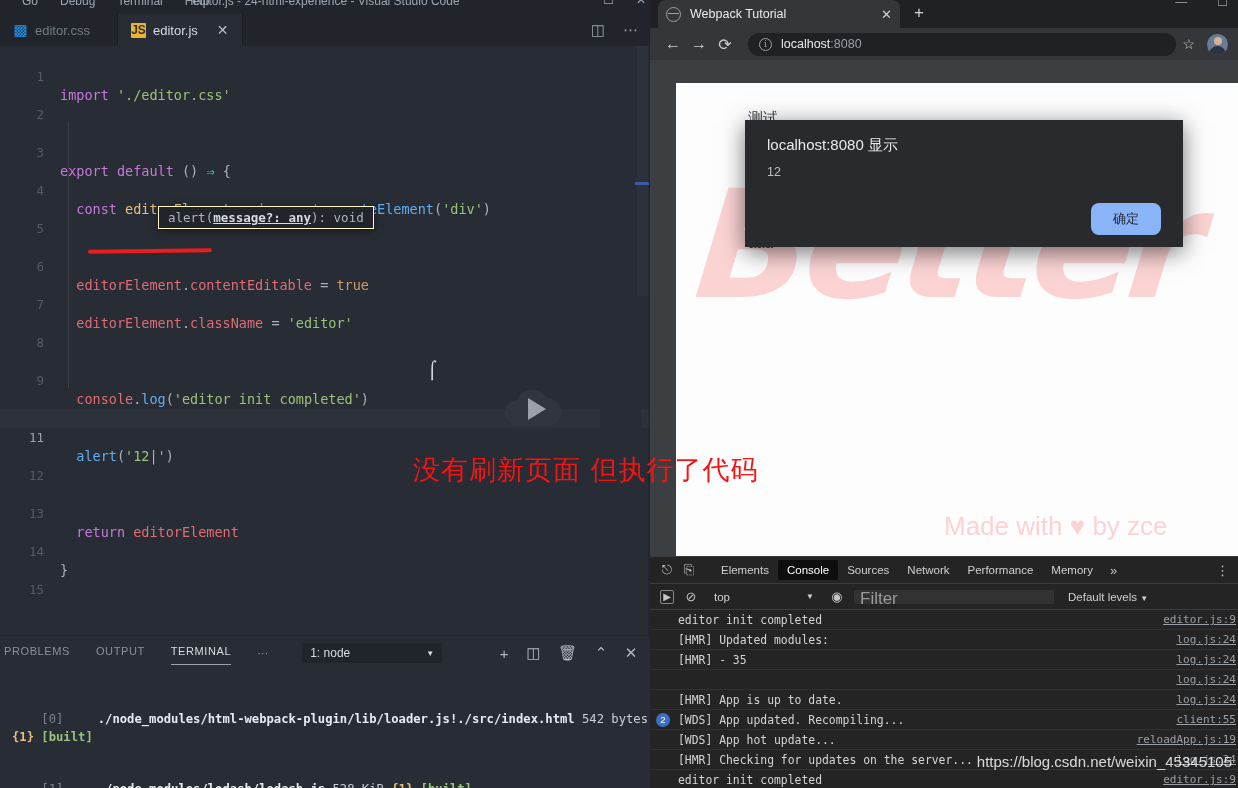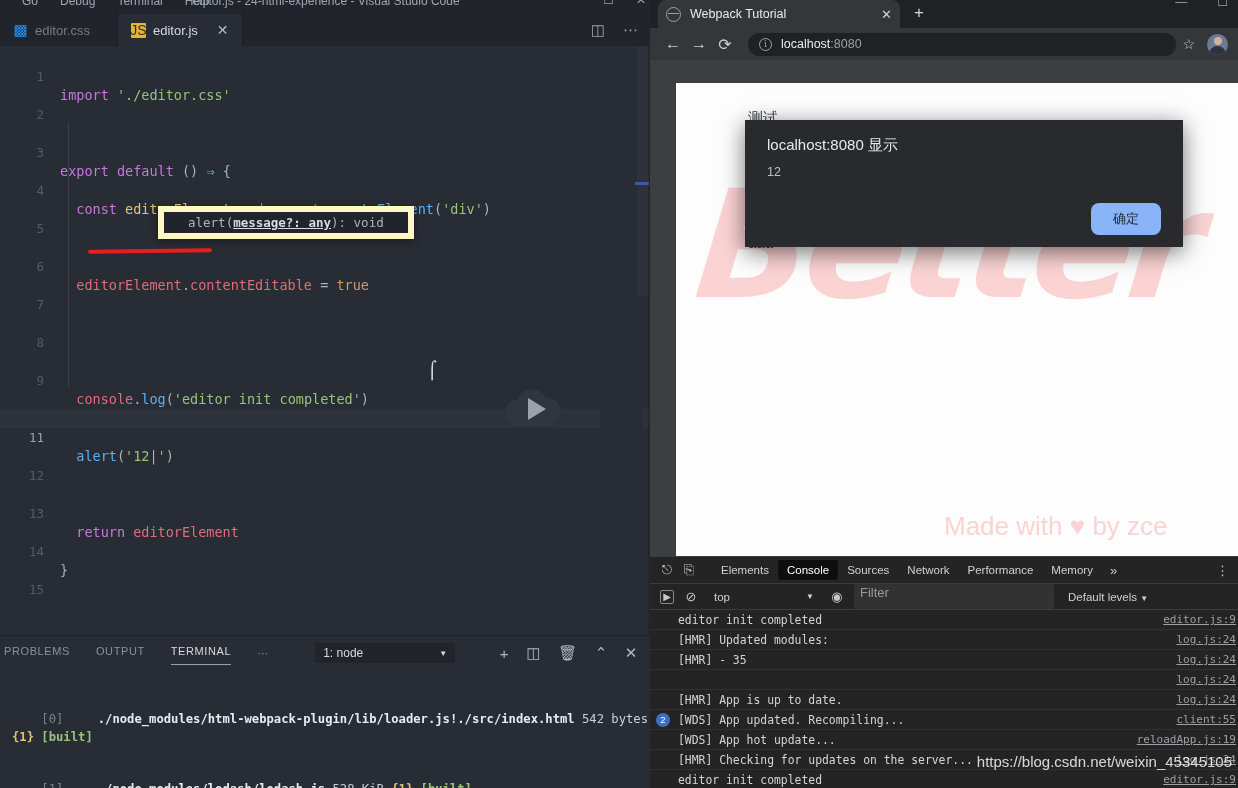--- a/index.html
+++ b/index.html
@@ -40,21 +40,21 @@
     background: #21252b; display: flex; align-items: stretch;
   }
   .vs-tab {
     display: flex; align-items: center; gap: 7px;
     padding: 0 13px; font-size: 13px; color: #737b86;
     border-right: 1px solid #1b1e24; cursor: pointer;
     min-width: 118px;
   }
   .vs-tab.active { background: #282c34; color: #d7dae0; }
   .tab-ico {
-    width: 15px; height: 15px; font-size: 14px; font-weight: normal;
+    width: 15px; height: 15px; font-size: 12px; font-weight: bold;
     display: flex; align-items: center; justify-content: center;
     border-radius: 2px; flex: 0 0 auto;
   }
   .tab-ico.css { color: #2196f3; font-size: 15px; font-weight: bold; font-style: italic; font-family: "DejaVu Sans", sans-serif;}
   .tab-ico.js { background: #e8b339; color: #3b3218; border-radius: 1px;}
   .tab-close { margin-left: 12px; font-size: 14px; color: #b7bcc4; }
   .vs-tabbar-actions {
     margin-left: auto; display: flex; align-items: center; gap: 18px;
     padding-right: 14px; color: #9aa1ad; font-size: 15px;
   }
@@ -84,22 +84,22 @@
   .str  { color: #98c379; }
   .fn   { color: #61afef; }
   .var  { color: #e06c75; }
   .prop { color: #e5c07b; }
   .op   { color: #56b6c2; }
   .plain{ color: #abb2bf; }
   .num  { color: #d19a66; }
 
   .hovertip {
     position: absolute; left: 158px; top: 206px;
-    background: #21252b; border: 6px solid #fef9c3;
-    padding: 3px 24px; font-family: "DejaVu Sans Mono", monospace;
+    background: #21252b; border: 1px solid #fef9c3;
+    padding: 3px 9px; font-family: "DejaVu Sans Mono", monospace;
     font-size: 12.5px; color: #abb2bf; z-index: 20;
     box-shadow: 0 2px 8px rgba(0,0,0,.45);
   }
   .hovertip b { color: #d7dae0; text-decoration: underline; }
 
   .redunderline {
     position: absolute; left: 88px; top: 249px; width: 124px; height: 4px;
     background: #e81d1d; border-radius: 3px; z-index: 21;
     transform: rotate(-0.6deg);
   }
@@ -146,21 +146,21 @@
     color: #8a919d;
   }
   .panel-tab { margin-right: 26px; cursor: pointer; position: relative; padding-bottom: 5px; }
   .panel-tab.active { color: #d7dae0; }
   .panel-tab.active::after {
     content: ""; position: absolute; left: 0; right: 0; bottom: -3px;
     height: 1px; background: #9aa1ad;
   }
   .panel-more { color: #8a919d; letter-spacing: 2px; }
   .panel-select {
-    margin-left: 45px; background: #21252b; color: #d7dae0;
+    margin-left: 32px; background: #21252b; color: #d7dae0;
     font-size: 12px; padding: 3px 8px; width: 140px;
     display: flex; justify-content: space-between; align-items: center;
     letter-spacing: 0;
   }
   .panel-acts {
     margin-left: auto; display: flex; align-items: center; gap: 17px;
     padding-right: 14px; font-size: 15px; color: #b3b9c4;
   }
   .terminal-body {
     padding: 6px 0 0 12px; font-family: "DejaVu Sans Mono", monospace;
@@ -308,22 +308,22 @@
   .dt-filterbar {
     height: 26px; display: flex; align-items: center;
     background: #242424; border-bottom: 1px solid #3c3c3c;
     padding-left: 6px; font-size: 11.5px; color: #cfd0d1; gap: 6px;
   }
   .dt-context {
     width: 112px; background: #242424; display: flex;
     justify-content: space-between; align-items: center; padding: 0 6px;
   }
   .dt-filter-input {
-    width: 200px; height: 25px; background: #323232;
-    border-radius: 2px; color: #9a9a9a; font-size: 13px;
+    width: 200px; height: 14px; background: #323232;
+    border-radius: 2px; color: #9a9a9a; font-size: 17px;
     padding: 0 6px; line-height: 17px;
   }
   .dt-levels { color: #cfd0d1; margin-left: 8px; }
 
   .dt-console { position: relative; }
   .dt-row {
     position: relative; height: 20px; line-height: 20px;
     border-bottom: 1px solid #313131;
     font-family: "DejaVu Sans Mono", monospace; font-size: 11.4px;
     color: #d4d4d4; padding-left: 28px; white-space: nowrap;
@@ -400,20 +400,21 @@
         </div>
         <div class="cline" style="top:76px;">
           <span class="ln">5</span>
         </div>
         <div class="cline" style="top:95px;">
           <span class="ln">6</span>
           <span class="ctext">  <span class="var">editorElement</span><span class="plain">.</span><span class="var">contentEditable</span> <span class="plain">=</span> <span class="num">true</span></span>
         </div>
         <div class="cline" style="top:114px;">
           <span class="ln">7</span>
+          <span class="ctext">  <span class="var">editorElement</span><span class="plain">.</span><span class="var">className</span> <span class="plain">=</span> <span class="str">'editor'</span></span>
         </div>
         <div class="cline" style="top:133px;">
           <span class="ln">8</span>
         </div>
         <div class="cline" style="top:152px;">
           <span class="ln">9</span>
           <span class="ctext">  <span class="var">console</span><span class="plain">.</span><span class="fn">log</span><span class="plain">(</span><span class="str">'editor init completed'</span><span class="plain">)</span></span>
         </div>
         <div class="cline curr" style="top:190px;">
           <span class="ln">11</span>
@@ -448,20 +449,21 @@
 
     <div class="text-cursor">⌠<br></div>
 
     <div class="cloudplay">
       <svg width="60" height="52" viewBox="0 0 60 52">
         <path d="M16 46 H44 a14 14 0 0 0 0-28 a1 1 0 0 0-.6.1 A16 16 0 0 0 14 20 A13 13 0 0 0 16 46 Z" fill="#31353f"></path>
         <polygon points="25,18 43,29 25,40" fill="#9aa1ab"></polygon>
       </svg>
     </div>
 
+    <div class="annotation-red">没有刷新页面 但执行了代码</div>
 
     <div class="vs-panel">
       <div class="panel-head">
         <span class="panel-tab">PROBLEMS</span>
         <span class="panel-tab">OUTPUT</span>
         <span class="panel-tab active">TERMINAL</span>
         <span class="panel-more">⋯</span>
         <div class="panel-select">
           <span>1: node</span>
           <span style="font-size:8px;">▼</span>

